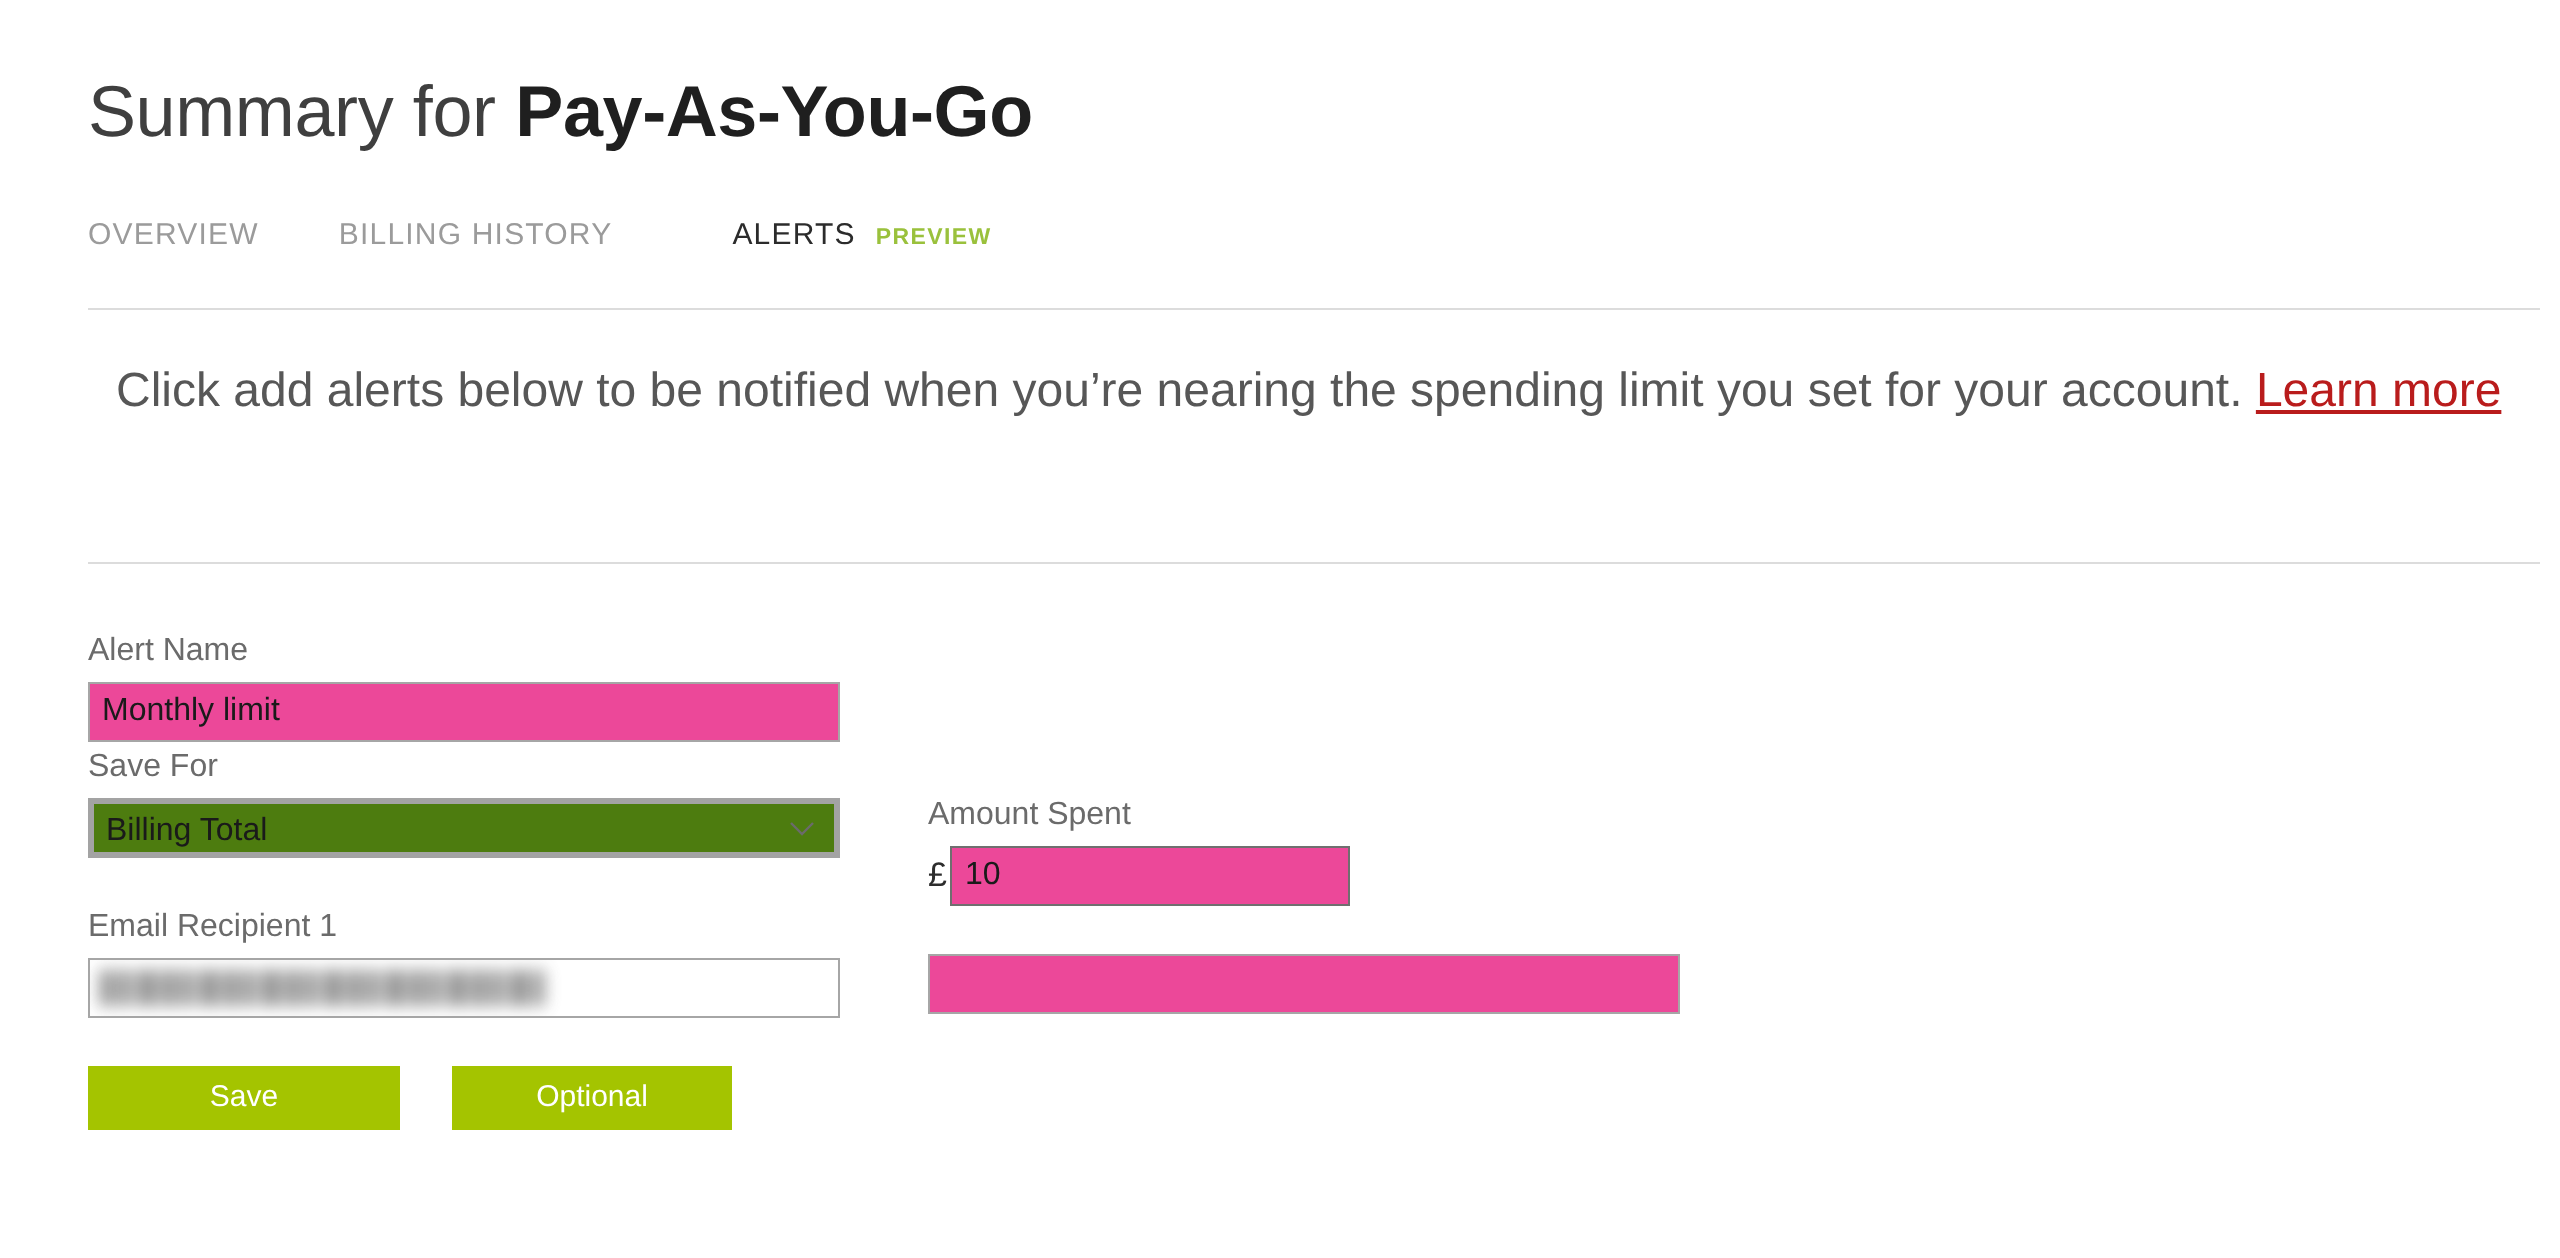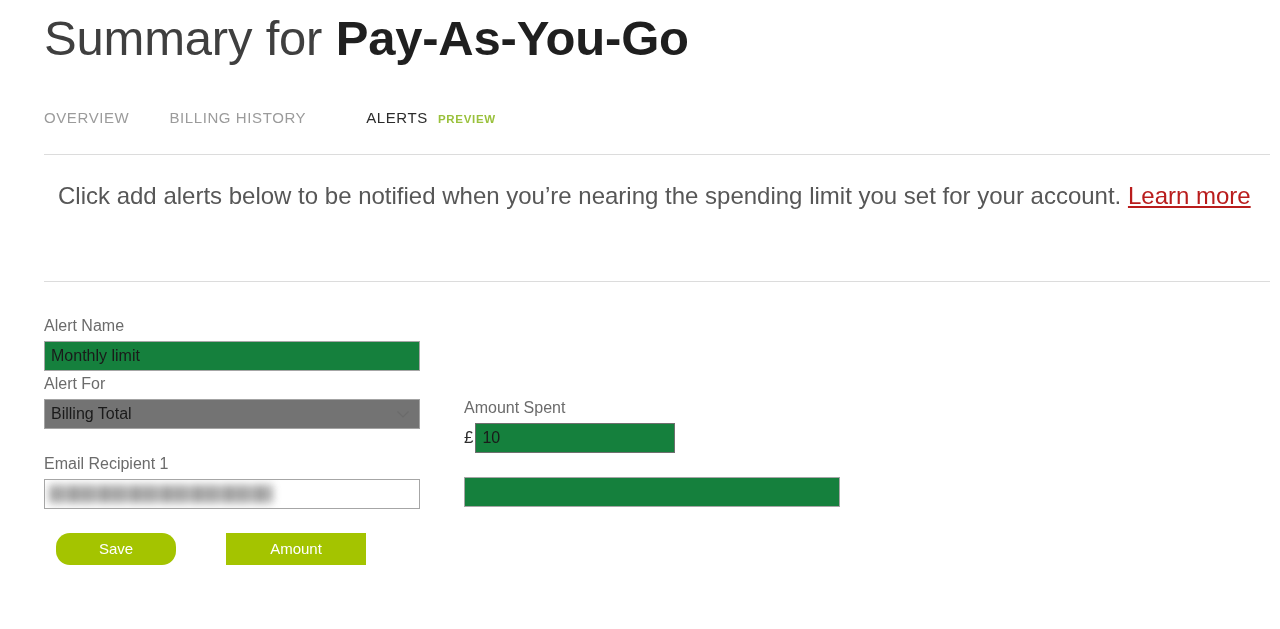--- a/index.html
+++ b/index.html
@@ -21,22 +21,22 @@
     position: relative;
     width: 1280px;
     height: 629px;
     box-sizing: border-box;
   }
 
   
   .page-title {
     position: absolute;
     left: 44px;
-    top: 12px;
-    font-size: 49px;
+    top: 30px;
+    font-size: 36px;
     line-height: 52px;
     font-weight: 300;
     color: #3c3c3c;
     white-space: nowrap;
     letter-spacing: -0.2px;
   }
   .page-title .title-light {
     font-weight: 300;
     color: #3f3f3f;
   }
@@ -134,37 +134,37 @@
     left: 420px;
     width: 420px;
     margin-top: 24px;
   }
 
   .txt-input {
     box-sizing: border-box;
     width: 376px;
     height: 30px;
     border: 1px solid #a6a6a6;
-    background: #15803d;
+    background: #ec4899;
     font-family: "Liberation Sans", sans-serif;
     font-size: 16px;
     color: #1a1a1a;
     padding: 0 6px;
     outline: none;
     border-radius: 0;
   }
   .txt-input::placeholder { color: #9a9a9a; }
 
   .select-box {
     position: relative;
     box-sizing: border-box;
     width: 376px;
     height: 30px;
-    border: 1px solid #a3a3a3;
-    background: #737373;
+    border: 3px solid #a3a3a3;
+    background: #4d7c0f;
     font-size: 16px;
     color: #1a1a1a;
     line-height: 28px;
     padding: 0 28px 0 6px;
     cursor: pointer;
     user-select: none;
     white-space: nowrap;
     overflow: hidden;
   }
   .chevron {
@@ -242,21 +242,21 @@
     background: #a4c400;
     color: #ffffff;
     font-family: "Liberation Sans", sans-serif;
     font-size: 15px;
     line-height: 32px;
     text-align: center;
     cursor: pointer;
     padding: 0;
     border-radius: 0;
   }
-  .btn-save { left: 12px; width: 120px; border-radius: 14px; }
+  .btn-save { left: 0; width: 156px; }
   .btn-discard { left: 182px; width: 140px; }
 </style>
 </head>
 <body>
 
 <div class="page">
 
   <div class="page-title">
     <span class="title-light">Summary for </span><span class="title-strong">Pay-As-You-Go</span>
   </div>
@@ -280,21 +280,21 @@
 
     <div class="row" style="height:58px;">
       <div class="col-left">
         <div class="field-label">Alert Name</div>
         <input class="txt-input wide-input" type="text" value="Monthly limit" style="">
       </div>
     </div>
 
     <div class="row" style="height:80px;">
       <div class="col-left">
-        <div class="field-label">Alert For</div>
+        <div class="field-label">Save For</div>
         <div class="select-box">
           <span>Billing Total</span>
           <svg class="chevron" viewBox="0 0 16 16">
             <path d="M2.5 5.5 L8 11 L13.5 5.5" fill="none" stroke="#6b6b6b" stroke-width="1.2"></path>
           </svg>
         </div>
       </div>
       <div class="col-right">
         <div class="field-label">Amount Spent</div>
         <div class="amount-wrap">
@@ -311,17 +311,17 @@
           <div class="redacted-blur"></div>
         </div>
       </div>
       <div class="col-right">
         <input class="txt-input wide-input-right" type="text" value="" style="">
       </div>
     </div>
 
     <div class="button-row">
       <button class="btn btn-save">Save</button>
-      <button class="btn btn-discard">Amount</button>
+      <button class="btn btn-discard">Optional</button>
     </div>
 
   </div>
 </div>
 
 </body></html>

